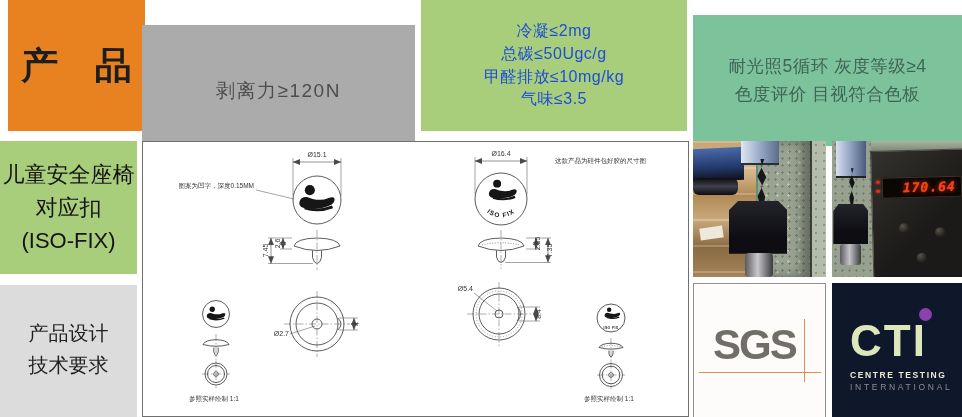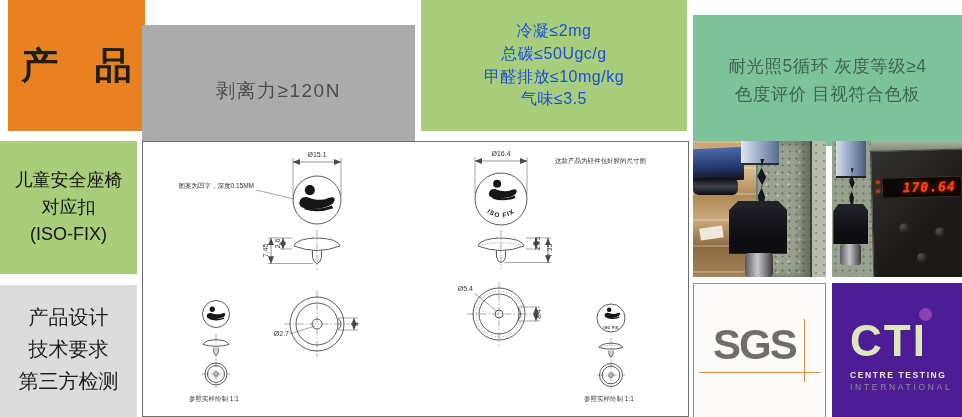--- a/index.html
+++ b/index.html
@@ -13,21 +13,21 @@
   .b-title div { font-size:37px; font-weight:bold; color:#1d1d1d; letter-spacing:13px; margin-right:-13px; line-height:1.35; }
   .b-peel    { left:142px; top:0; width:273px; height:131px; background:#ABABAB;margin-top:25px; }
   .b-peel div { font-size:19px; color:#4d4d4d; letter-spacing:1.5px; }
   .b-emis    { left:421px; top:0; width:266px; height:131px; background:#A8CE7B; }
   .b-emis div { font-size:16px; color:#1d4ed8; line-height:1.42; letter-spacing:.5px; }
   .b-light   { left:693px; top:15px; width:269px; height:131px; background:#7CC29B; }
   .b-light div { font-size:17.5px; color:#3f6554; line-height:1.55; letter-spacing:.5px; }
 
   
   .b-product { left:0; top:141px; width:137px; height:133px; background:#A8CE7B; }
-  .b-product div { font-size:18px; color:#141414; line-height:1.5; }
+  .b-product div { font-size:22px; color:#141414; line-height:1.5; }
   .b-process { left:0; top:285px; width:137px; height:132px; background:#DCDCDC;font-family:Liberation Mono, monospace; }
   .b-process div { font-size:20px; color:#1f1f1f; line-height:1.6; }
 
   
   .panel-drawing { left:142px; top:141px; width:547px; height:276px; background:#fff; border:1px solid #6f6f6f; box-sizing:border-box; }
   .ol  { fill:none; stroke:#4a4a4a; stroke-width:.9; }
   .ext { stroke:#4a4a4a; stroke-width:.5; }
   .dim { stroke:#4a4a4a; stroke-width:.6; }
   .cl  { stroke:#4a4a4a; stroke-width:.45; stroke-dasharray:7 2 1.5 2; }
   .dtext { font-size:7px; fill:#333; }
@@ -95,21 +95,21 @@
   .led-dot { position:absolute; width:4px; height:3px; background:#e03018; border-radius:50%; box-shadow:0 0 3px #ff4020; }
   .knob { position:absolute; width:10px; height:10px; border-radius:50%;
           background:radial-gradient(circle at 35% 30%, #575249, #23201d 70%); }
 
   
   .sgs { left:693px; top:283px; width:133px; height:160px; background:#fdfcfa; border:1px solid #8f8f8f; box-sizing:border-box; }
   .sgs-text { position:absolute; left:19px; top:40px; font-size:42px; font-weight:bold; color:#716D68;
               letter-spacing:-2px; line-height:1; }
   .sgs-hline { position:absolute; left:5px; top:88px; width:122px; height:1px; background:#DD8F4B; }
   .sgs-vline { position:absolute; left:110px; top:35px; width:1px; height:63px; background:#DD8F4B; }
-  .cti { left:832px; top:283px; width:130px; height:134px; background:#4c1d95; }
+  .cti { left:832px; top:283px; width:130px; height:134px; background:#0f172a; }
   .cti-word { position:absolute; left:18px; top:36px; font-size:44px; font-weight:bold; color:#DCE7BD;
               letter-spacing:2px; line-height:1; }
   .cti-dot { position:absolute; left:87px; top:25px; width:13px; height:13px; border-radius:50%; background:#8A41AD; }
   .cti-line1 { position:absolute; left:18px; top:87px; font-size:8.5px; font-weight:bold; letter-spacing:1.6px; color:#efe9d6; }
   .cti-line2 { position:absolute; left:18px; top:99px; font-size:8.5px; letter-spacing:2.7px; color:#8e8e8e; }
 </style>
 </head>
 <body>
 
 <div class="page">
@@ -136,21 +136,20 @@
 
   <div class="abs box b-product">
     <div>儿童安全座椅</div>
     <div>对应扣</div>
     <div>(ISO-FIX)</div>
   </div>
 
   <div class="abs box b-process">
     <div>产品设计</div>
     <div>技术要求</div>
-    <div>第三方检测</div>
   </div>
 
   <div class="abs panel-drawing">
     <svg width="545" height="274" viewBox="0 0 545 274">
       <defs>
         <marker id="arrow" markerWidth="8" markerHeight="8" refX="7.2" refY="3" orient="auto-start-reverse" markerUnits="userSpaceOnUse">
           <path d="M0 0 L7.5 3 L0 6 Z" fill="#4a4a4a"></path>
         </marker>
         <g id="seatIcon">
           <circle cx="13.5" cy="7.5" r="5.3"></circle>

